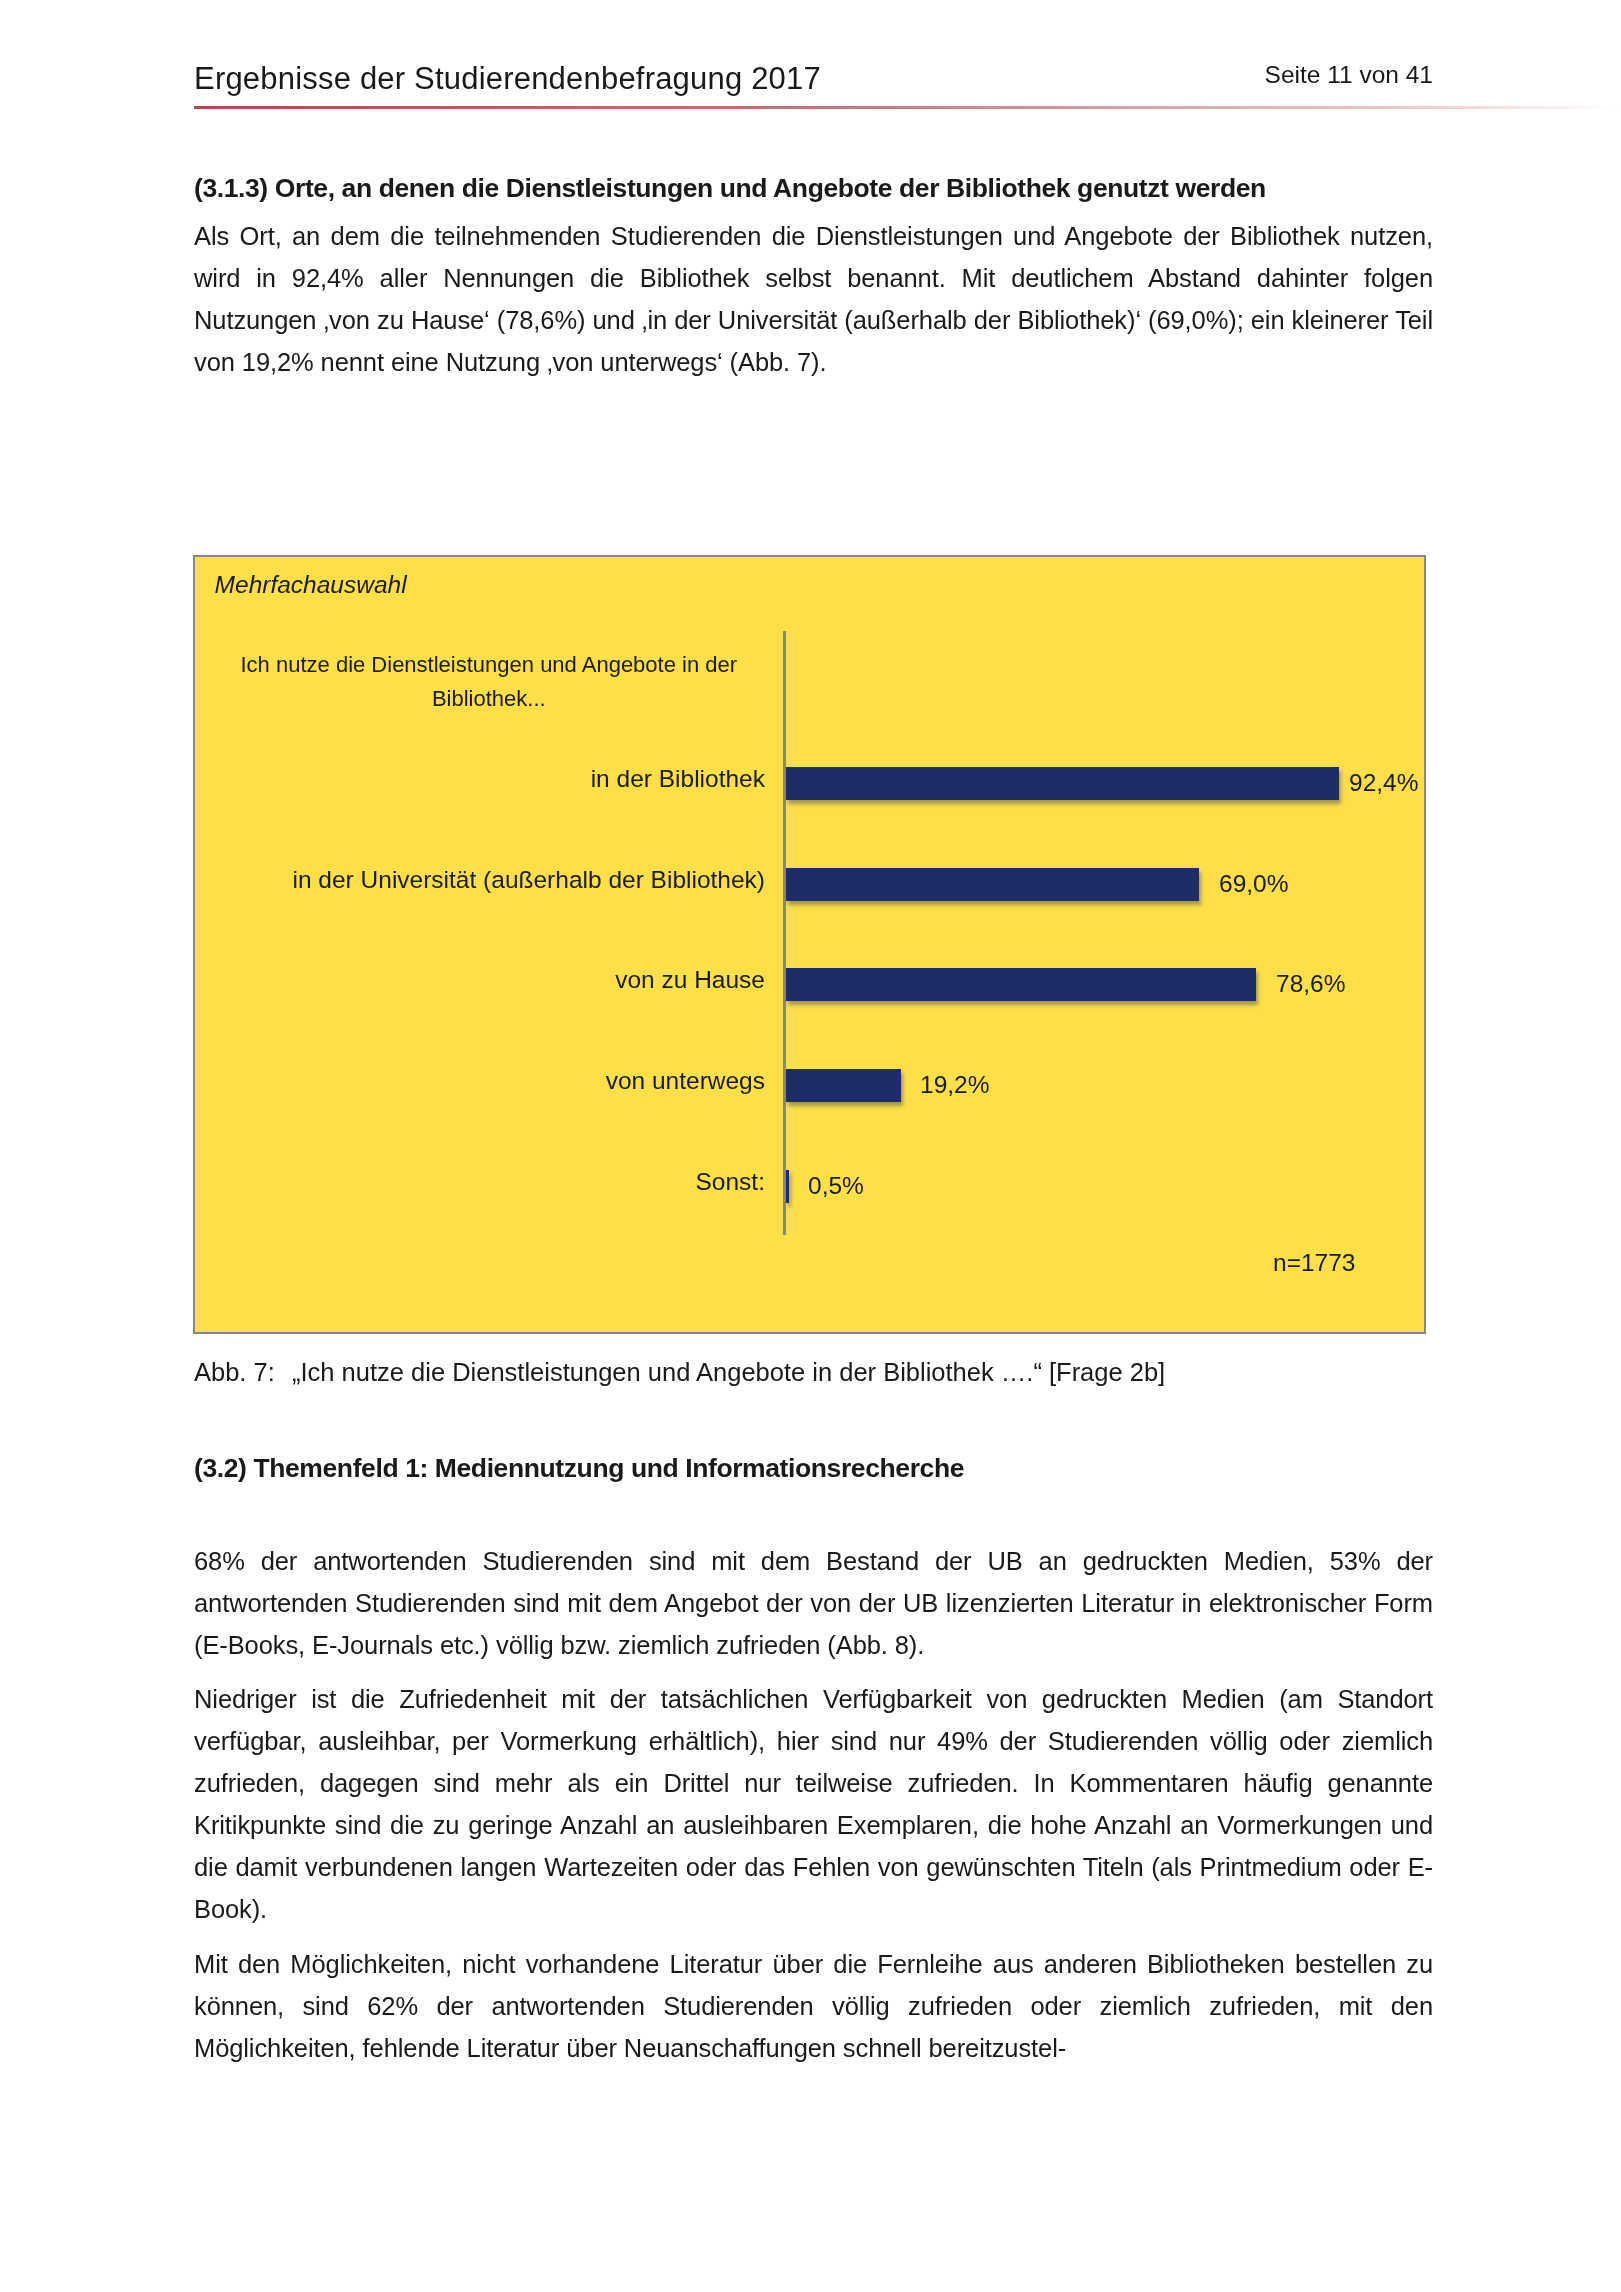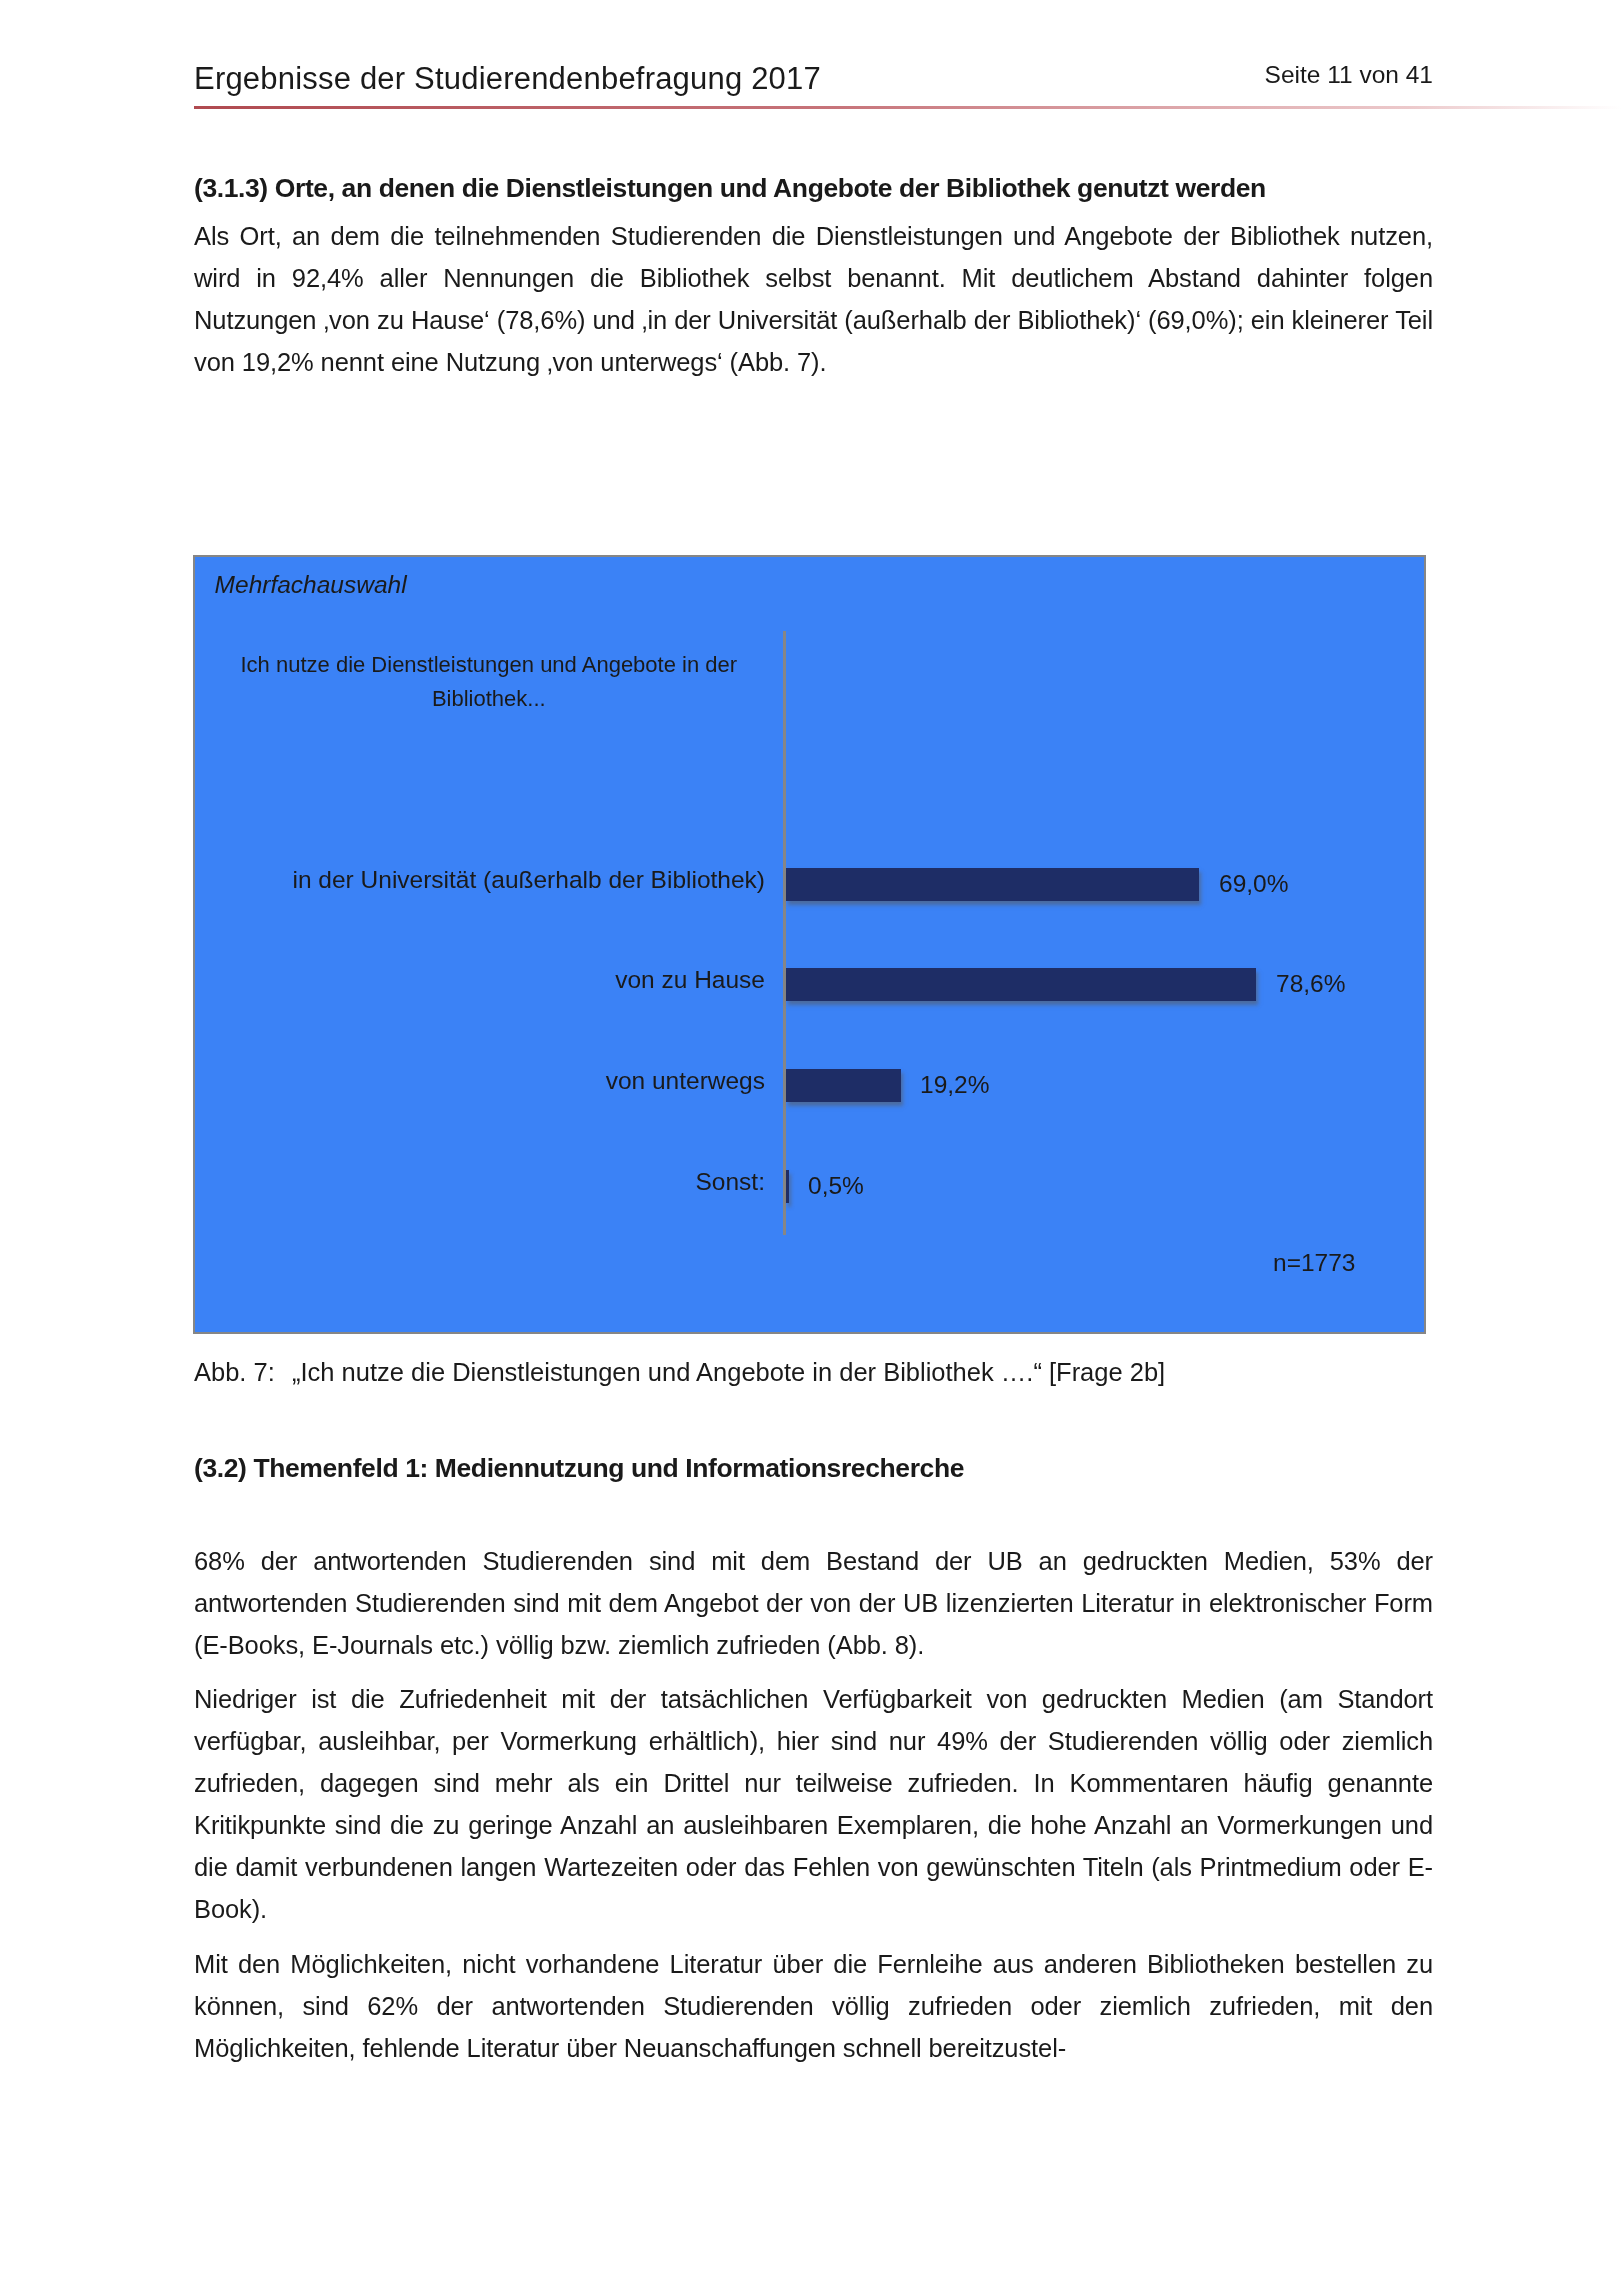--- a/index.html
+++ b/index.html
@@ -7,21 +7,21 @@
          font-family: "Liberation Sans", sans-serif; color: #1a1a1a; }
   .page-header { position: absolute; left: 194px; top: 59px; width: 1239px; height: 39px; }
   .header-left { position: absolute; left: 0; top: 2px; font-size: 31px; letter-spacing: 0.2px; }
   .header-right { position: absolute; right: 0; top: 2px; font-size: 24.5px; }
   .header-rule { position: absolute; left: 194px; top: 106px; width: 1427px; height: 2.9px;
                  background: linear-gradient(to right, #b04a50 0%, #c7747a 45%, #ecc9cb 85%, #ffffff 100%); }
   .content { position: absolute; left: 194px; width: 1239px; }
   h3 { margin: 0; font-size: 26.5px; font-weight: bold; letter-spacing: -0.4px; }
   .para { margin: 0; font-size: 25.5px; line-height: 42px; text-align: justify; letter-spacing: -0.1px; }
   .figure { position: absolute; left: 193px; top: 555px; width: 1233px; height: 779px;
-            border: 2px solid #868686; box-sizing: border-box; background: #3b82f6; }
+            border: 2px solid #868686; box-sizing: border-box; background: #fde047; }
   .fig-note { position: absolute; left: 19.6px; top: 13.7px; font-style: italic; font-size: 24.5px; }
   .fig-question { position: absolute; left: 9.8px; top: 91px; width: 568px; text-align: center;
                   font-size: 22px; line-height: 34px; }
   .axis-line { position: absolute; left: 588px; top: 74px; width: 2.9px; height: 604px; background: #868686; }
   .bar-row { position: absolute; left: 0; width: 1229px; height: 39px; }
   .bar-label { position: absolute; right: 659px; top: 2px; font-size: 24.5px; white-space: nowrap; }
   .bar { position: absolute; left: 591px; top: 3.9px; height: 33px; background: #1e2d66;
          box-shadow: 2px 3.9px 3.9px rgba(90,90,90,0.55); }
   .bar-value { position: absolute; top: 5.9px; font-size: 24.5px; white-space: nowrap; }
   .n-label { position: absolute; left: 1078px; top: 692px; font-size: 24.5px; }
@@ -40,20 +40,25 @@
 <div class="content" style="top:173px;">
   <h3>(3.1.3) Orte, an denen die Dienstleistungen und Angebote der Bibliothek genutzt werden</h3>
   <p class="para" style="margin-top:10.8px;">Als Ort, an dem die teilnehmenden Studierenden die Dienstleistungen und Angebote der Biblio­thek nutzen, wird in 92,4% aller Nennungen die Bibliothek selbst benannt. Mit deutlichem Ab­stand dahinter folgen Nutzungen ‚von zu Hause‘ (78,6%) und ‚in der Universität (außerhalb der Bibliothek)‘ (69,0%); ein kleinerer Teil von 19,2% nennt eine Nutzung ‚von unterwegs‘ (Abb. 7).</p>
 </div>
 
 <div class="figure">
   <div class="fig-note">Mehrfachauswahl</div>
   <div class="fig-question">Ich nutze die Dienstleistungen und Angebote in der Bibliothek...</div>
   <div class="axis-line"></div>
 
+  <div class="bar-row" style="top:206px;">
+    <span class="bar-label">in der Bibliothek</span>
+    <div class="bar" style="width:553px;"></div>
+    <span class="bar-value" style="left:1154px;">92,4%</span>
+  </div>
 
   <div class="bar-row" style="top:307px;">
     <span class="bar-label">in der Universität (außerhalb der Bibliothek)</span>
     <div class="bar" style="width:413px;"></div>
     <span class="bar-value" style="left:1024px;">69,0%</span>
   </div>
 
   <div class="bar-row" style="top:407px;">
     <span class="bar-label">von zu Hause</span>
     <div class="bar" style="width:470px;"></div>

